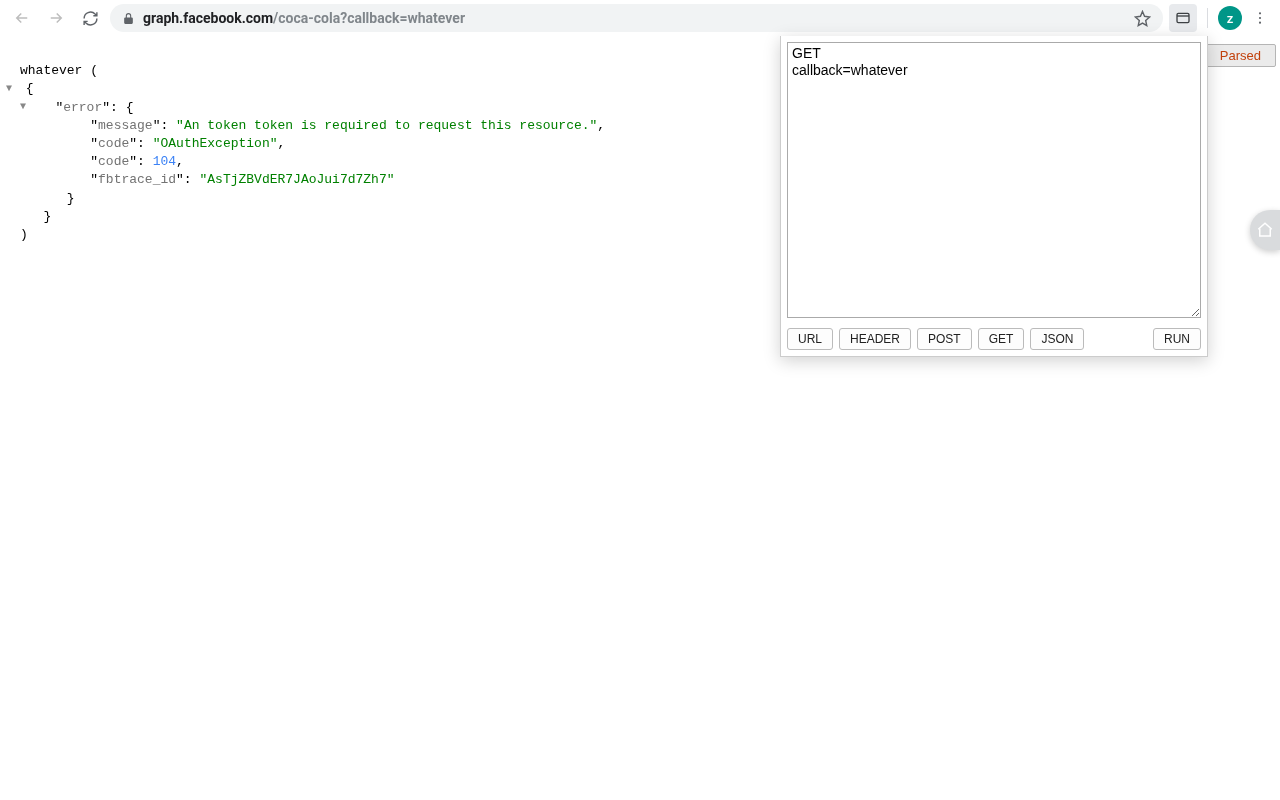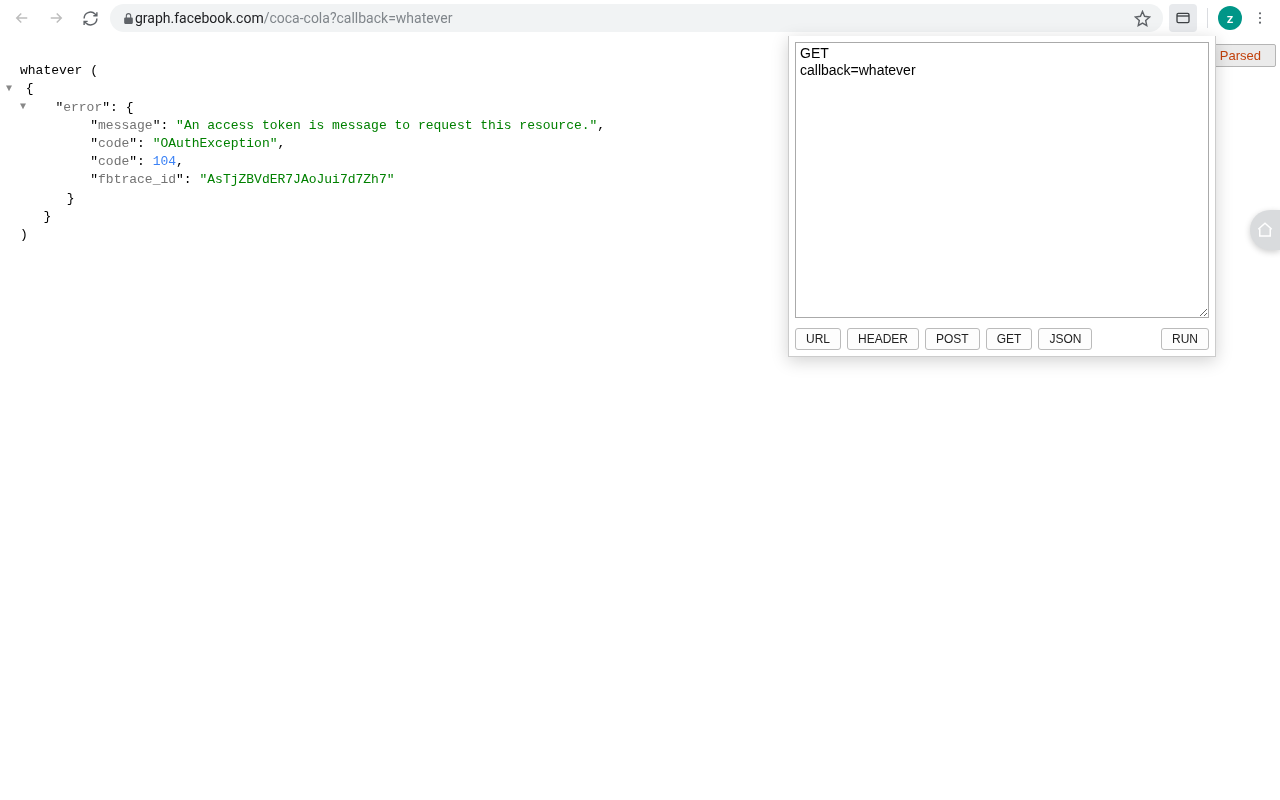--- a/index.html
+++ b/index.html
@@ -2,21 +2,21 @@
 <html><head>
   <meta charset="utf-8">
   <style>
     * { margin: 0; padding: 0; box-sizing: border-box; }
     body { font-family: -apple-system, BlinkMacSystemFont, "Segoe UI", Roboto, sans-serif; background: #fff; overflow: hidden; width: 1280px; height: 800px; position: relative; }
 
     
     .browser-bar { height: 36px; display: flex; align-items: center; padding: 0 8px; gap: 6px; background: #fff; }
     .nav-btn { width: 28px; height: 28px; display: flex; align-items: center; justify-content: center; border-radius: 14px; cursor: pointer; color: #5f6368; }
     .nav-btn.disabled { color: #bdbdbd; cursor: default; }
-    .address-bar { flex: 1; height: 28px; background: #f1f3f4; border-radius: 14px; display: flex; align-items: center; padding: 0 12px; font-size: 14px; color: #202124; }
+    .address-bar { flex: 1; height: 28px; background: #f1f3f4; border-radius: 14px; display: flex; align-items: center; padding: 0 12px; gap: 8px; font-size: 14px; color: #202124; font-weight: bold; }
     .lock-icon { color: #5f6368; display: flex; align-items: center; }
     .url-host { color: #202124; }
     .url-path { color: #80868b; }
     .star-icon { color: #5f6368; margin-left: auto; display: flex; align-items: center; }
     .ext-badge { width: 28px; height: 28px; border-radius: 4px; background: #e8eaed; display: flex; align-items: center; justify-content: center; font-size: 14px; color: #3c4043; }
     .divider-v { width: 1px; height: 20px; background: #dadce0; margin: 0 4px; }
     .avatar { width: 24px; height: 24px; border-radius: 12px; background: #009688; color: #fff; display: flex; align-items: center; justify-content: center; font-size: 13px; font-weight: 500; }
     .menu-dots { width: 24px; height: 24px; display: flex; align-items: center; justify-content: center; color: #5f6368; }
 
     
@@ -26,21 +26,21 @@
     .json-viewer { font-family: Menlo, Consolas, "Courier New", monospace; font-size: 13px; line-height: 1.4; padding: 8px 6px; color: #000; white-space: pre; }
     .gutter { display: inline-block; width: 14px; }
     .tri { display: inline-block; width: 12px; color: #888; font-size: 10px; vertical-align: middle; user-select: none; }
     .key { color: #737373; }
     .string { color: #008000; }
     .number { color: #3b82f6; }
     .punct { color: #000; }
     .q { color: #000; }
 
     
-    .req-panel { position: absolute; top: 0; right: 64px; width: 428px; background: #fff; border: 1px solid #ccc; border-top: none; box-shadow: 0 4px 16px rgba(0,0,0,0.18); padding: 6px; }
+    .req-panel { position: absolute; top: 0; right: 72px; width: 428px; background: #fff; border: 1px solid #ccc; border-top: none; box-shadow: 0 4px 16px rgba(0,0,0,0.18); padding: 6px; }
     .req-textarea { width: 100%; height: 276px; resize: both; font-family: Arial, sans-serif; font-size: 14px; padding: 2px 4px; border: 1px solid #aaa; outline: none; line-height: 1.2; }
     .req-buttons { display: flex; gap: 6px; margin-top: 6px; align-items: center; }
     .req-buttons .spacer { flex: 1; }
     .btn { font-size: 12px; font-family: Arial, sans-serif; padding: 3px 10px; background: #fdfdfd; border: 1px solid #bbb; border-radius: 3px; cursor: pointer; color: #222; }
 
     
     .parsed-btn { position: absolute; top: 8px; right: 4px; font-size: 13px; padding: 3px 14px; background: #ebebeb; border: 1px solid #b5b5b5; border-radius: 2px; cursor: pointer; color: #c2410c; }
 
     
     .home-bubble { position: absolute; right: 0; top: 174px; width: 30px; height: 40px; border-top-left-radius: 20px; border-bottom-left-radius: 20px; background: #d9dbdd; display: flex; align-items: center; justify-content: center; color: #fff; box-shadow: 0 2px 6px rgba(0,0,0,0.2); }
@@ -98,21 +98,21 @@
 </div>
 
 <div class="page">
 
   <button class="parsed-btn">Parsed</button>
 
   <div class="json-viewer">
 <span class="gutter"></span><span>whatever (</span>
 <span class="tri">▼</span> <span class="punct">{</span>
 <span class="gutter"></span><span class="tri">▼</span>   <span class="q">"</span><span class="key">error</span><span class="q">"</span><span class="punct">: {</span>
-<span class="gutter"></span>         <span class="q">"</span><span class="key">message</span><span class="q">"</span><span class="punct">: </span><span class="string">"<span>An access token is message to request this resource.</span>"</span><span class="punct">,</span>
+<span class="gutter"></span>         <span class="q">"</span><span class="key">message</span><span class="q">"</span><span class="punct">: </span><span class="string">"<span>An token token is required to request this resource.</span>"</span><span class="punct">,</span>
 <span class="gutter"></span>         <span class="q">"</span><span class="key">code</span><span class="q">"</span><span class="punct">: </span><span class="string">"<span>OAuthException</span>"</span><span class="punct">,</span>
 <span class="gutter"></span>         <span class="q">"</span><span class="key">code</span><span class="q">"</span><span class="punct">: </span><span class="number">104</span><span class="punct">,</span>
 <span class="gutter"></span>         <span class="q">"</span><span class="key">fbtrace_id</span><span class="q">"</span><span class="punct">: </span><span class="string">"<span>AsTjZBVdER7JAoJui7d7Zh7</span>"</span>
 <span class="gutter"></span>      <span class="punct">}</span>
 <span class="gutter"></span>   <span class="punct">}</span>
 <span class="gutter"></span><span class="punct">)</span>
 </div>
 
   <div class="req-panel">
     <textarea class="req-textarea" style="">GET

